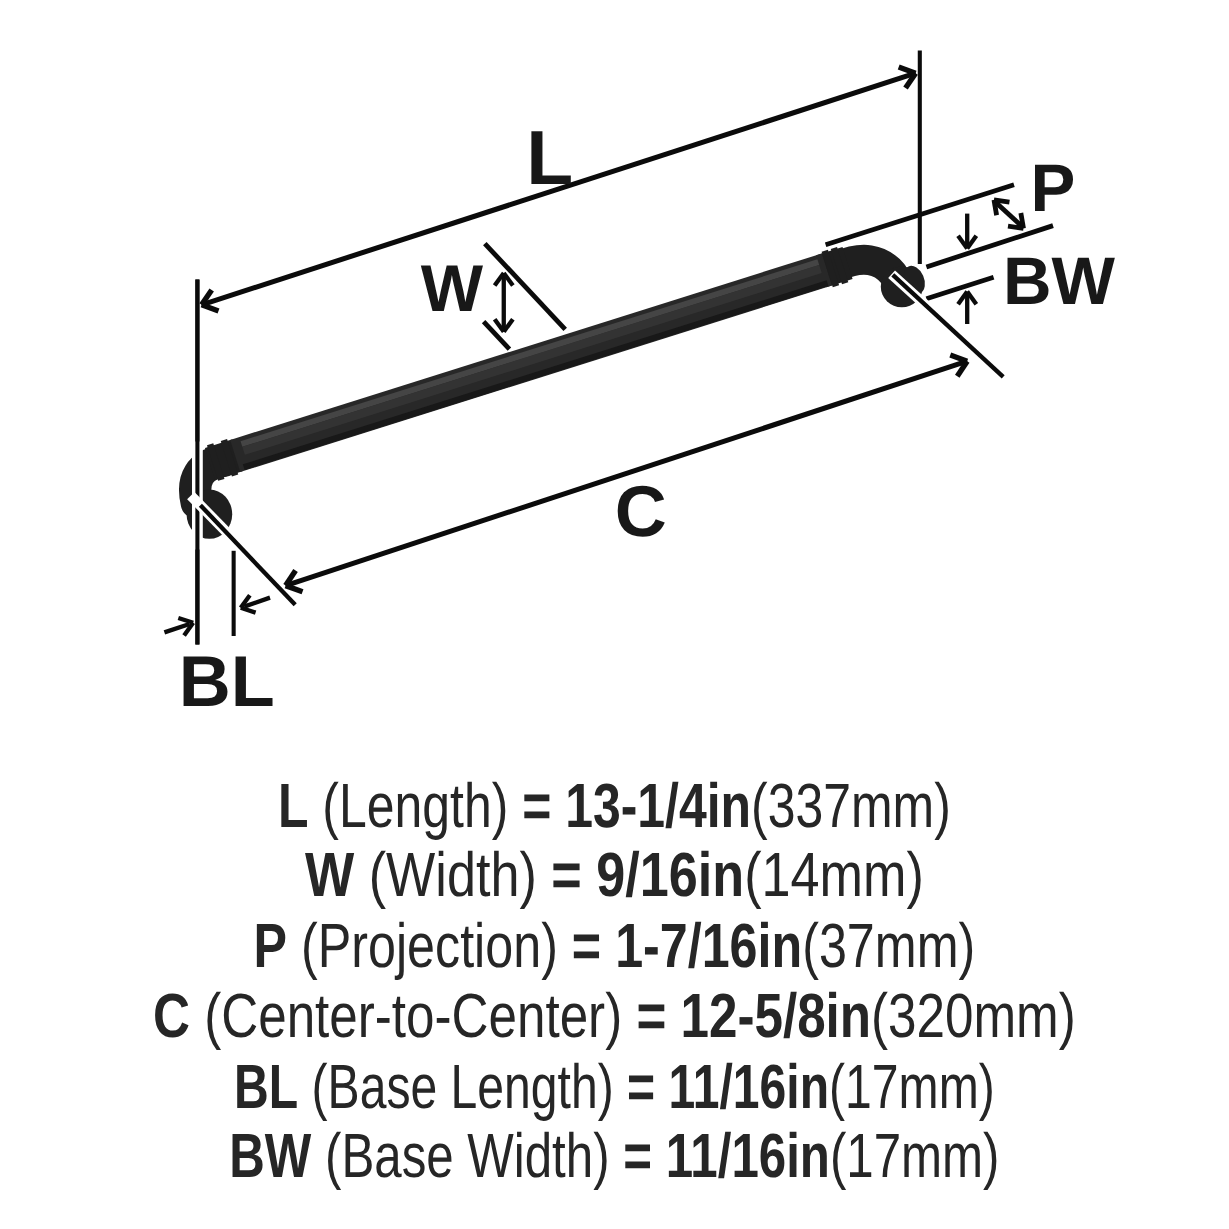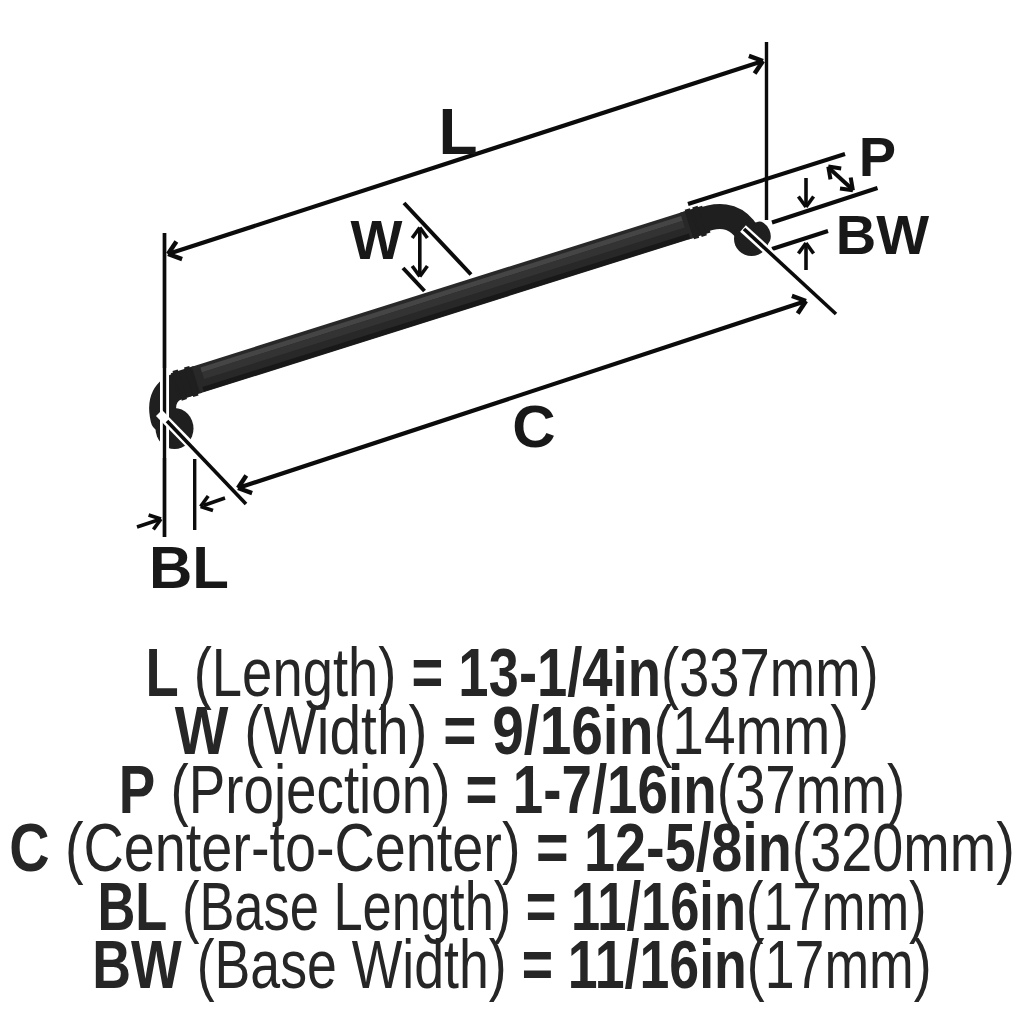--- a/index.html
+++ b/index.html
@@ -1,17 +1,17 @@
 <!DOCTYPE html>
 <html><head><meta charset="utf-8">
 <style>
   html,body{margin:0;padding:0;width:1024px;height:1024px;background:#fff;overflow:hidden}
   #stage{position:relative;width:1024px;height:1024px;font-family:"Liberation Sans",sans-serif}
   #specs{position:absolute;left:0;top:643px;width:1024px;color:#262626;
-        font-size:68px;line-height:58.4px;font-weight:400;white-space:nowrap}
+        font-size:52px;line-height:58.4px;font-weight:400;white-space:nowrap}
   #specs b{font-weight:bold}
   #specs .r{position:relative;left:50%;width:fit-content}
 </style></head>
 <body>
 <div id="stage">
 <svg width="1024" height="1024" viewBox="0 0 1024 1024" xmlns="http://www.w3.org/2000/svg" style="position:absolute;top:0;left:0">
 <rect width="1024" height="1024" fill="#ffffff"></rect>
 <g stroke="#0b0b0b" fill="none">
 <line x1="164.5" y1="233.0" x2="164.5" y2="537.0" stroke-width="3.4" stroke="#0b0b0b" stroke-linecap="butt"></line>
 <line x1="766.5" y1="42.0" x2="766.5" y2="220.0" stroke-width="3.4" stroke="#0b0b0b" stroke-linecap="butt"></line>

